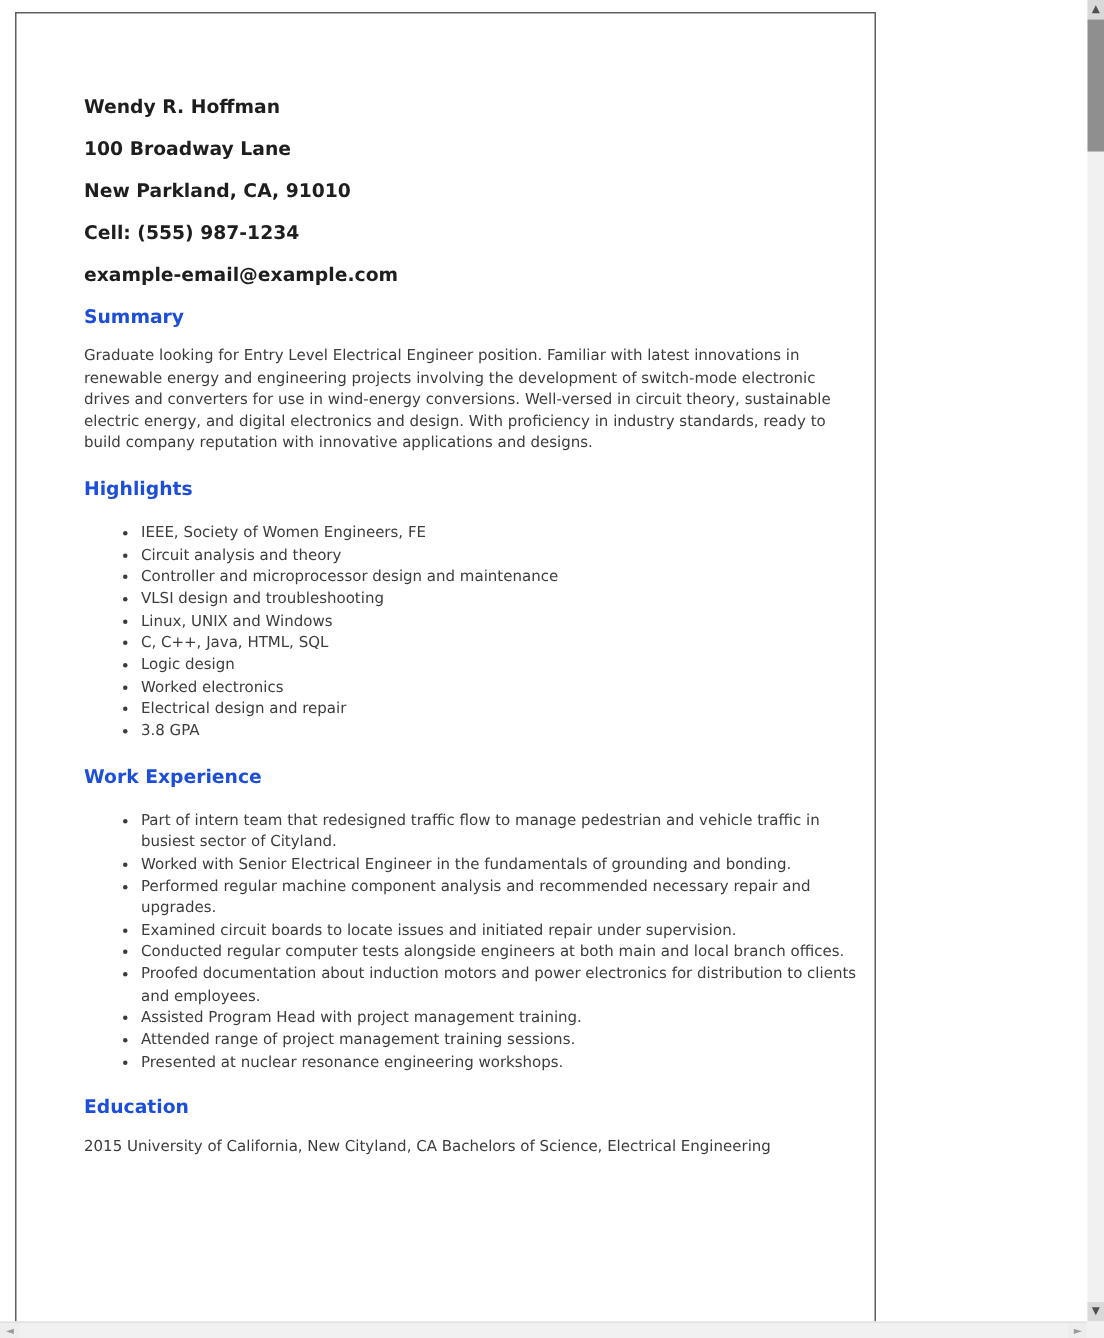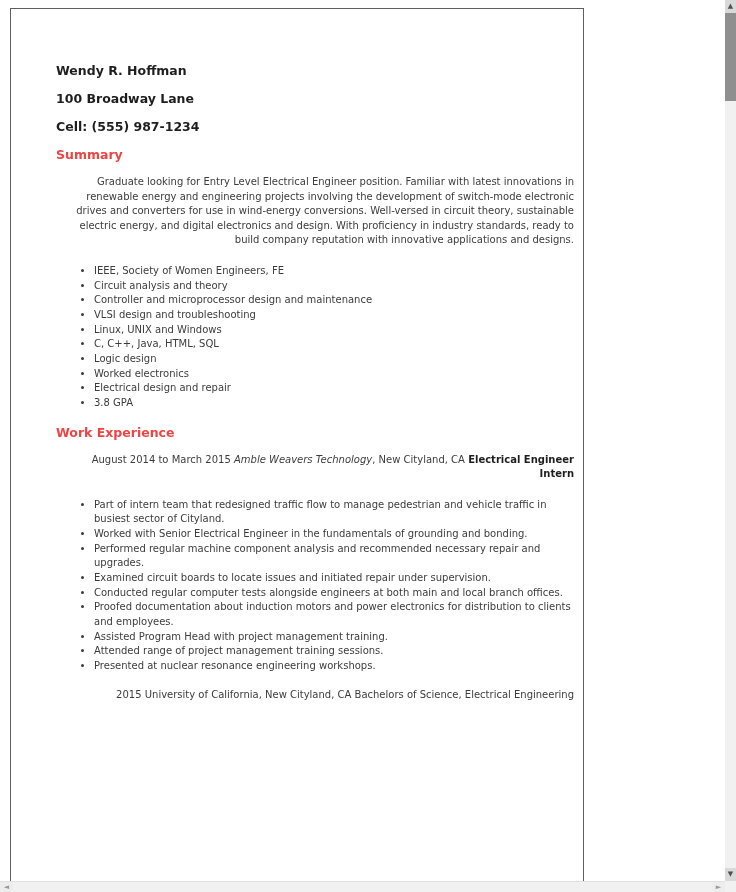--- a/index.html
+++ b/index.html
@@ -21,26 +21,26 @@
     width:574px; height:1100px;
     background:#ffffff;
     border:1px solid #5f5f5f;
     padding:54px 9px 40px 45px;
   }
   .contact-line {
     font-size:12.5px; font-weight:bold; color:#1e1e1e;
     line-height:15px; margin:0 0 13px 0;
   }
   h2 {
-    font-size:12.5px; font-weight:bold; color:#ef4444;
+    font-size:12.5px; font-weight:bold; color:#1d4ed8;
     line-height:15px; margin:0 0 13px 0;
   }
   h2.job-title { font-size:13px; line-height:16px; letter-spacing:0.2px; }
   p.body {
-    font-size:10px; line-height:14.6px; margin:0 0 14px 0; color:#3c3c3c;text-align:right;
+    font-size:10px; line-height:14.6px; margin:0 0 14px 0; color:#3c3c3c;
   }
   ul {
     margin:16px 0 14px 0; padding-left:38px; list-style:disc;
   }
   li {
     font-size:10px; line-height:14.65px; color:#3c3c3c;
   }
   .meta .company { font-style:italic; }
   .meta .role { font-weight:bold; color:#1e1e1e; }
 
@@ -78,58 +78,57 @@
 </style>
 </head>
 <body>
 
 <div class="viewport">
   <div class="page">
 
     <div>
       <p class="contact-line">Wendy R. Hoffman</p>
       <p class="contact-line">100 Broadway Lane</p>
+      <p class="contact-line">New Parkland, CA, 91010</p>
       <p class="contact-line">Cell: (555) 987-1234</p>
+      <p class="contact-line">example-email@example.com</p>
     </div>
 
     <h2>Summary</h2>
     <p class="body">Graduate looking for Entry Level Electrical Engineer position. Familiar with latest innovations in renewable energy and engineering projects involving the development of switch-mode electronic drives and converters for use in wind-energy conversions. Well-versed in circuit theory, sustainable electric energy, and digital electronics and design. With proficiency in industry standards, ready to build company reputation with innovative applications and designs.</p>
 
+    <h2>Highlights</h2>
     <ul>
       <li>IEEE, Society of Women Engineers, FE</li>
       <li>Circuit analysis and theory</li>
       <li>Controller and microprocessor design and maintenance</li>
       <li>VLSI design and troubleshooting</li>
       <li>Linux, UNIX and Windows</li>
       <li>C, C++, Java, HTML, SQL</li>
       <li>Logic design</li>
       <li>Worked electronics</li>
       <li>Electrical design and repair</li>
       <li>3.8 GPA</li>
     </ul>
 
 
     <h2>Work Experience</h2>
-    <p class="body meta">
-      <span>August 2014 to March 2015</span>
-      <span class="company">Amble Weavers Technology</span><span>, New Cityland, CA</span>
-      <span class="role">Electrical Engineer Intern</span>
-    </p>
     <ul>
       <li>Part of intern team that redesigned traffic flow to manage pedestrian and vehicle traffic in busiest sector of Cityland.</li>
       <li>Worked with Senior Electrical Engineer in the fundamentals of grounding and bonding.</li>
       <li>Performed regular machine component analysis and recommended necessary repair and upgrades.</li>
       <li>Examined circuit boards to locate issues and initiated repair under supervision.</li>
       <li>Conducted regular computer tests alongside engineers at both main and local branch offices.</li>
       <li>Proofed documentation about induction motors and power electronics for distribution to clients and employees.</li>
       <li>Assisted Program Head with project management training.</li>
       <li>Attended range of project management training sessions.</li>
       <li>Presented at nuclear resonance engineering workshops.</li>
     </ul>
 
+    <h2>Education</h2>
     <p class="body">2015 University of California, New Cityland, CA Bachelors of Science, Electrical Engineering</p>
 
   </div>
 </div>
 
 <div class="vscrollbar">
   <div class="scroll-btn up">
     <span>▲</span>
   </div>
   <div class="vthumb"></div>

